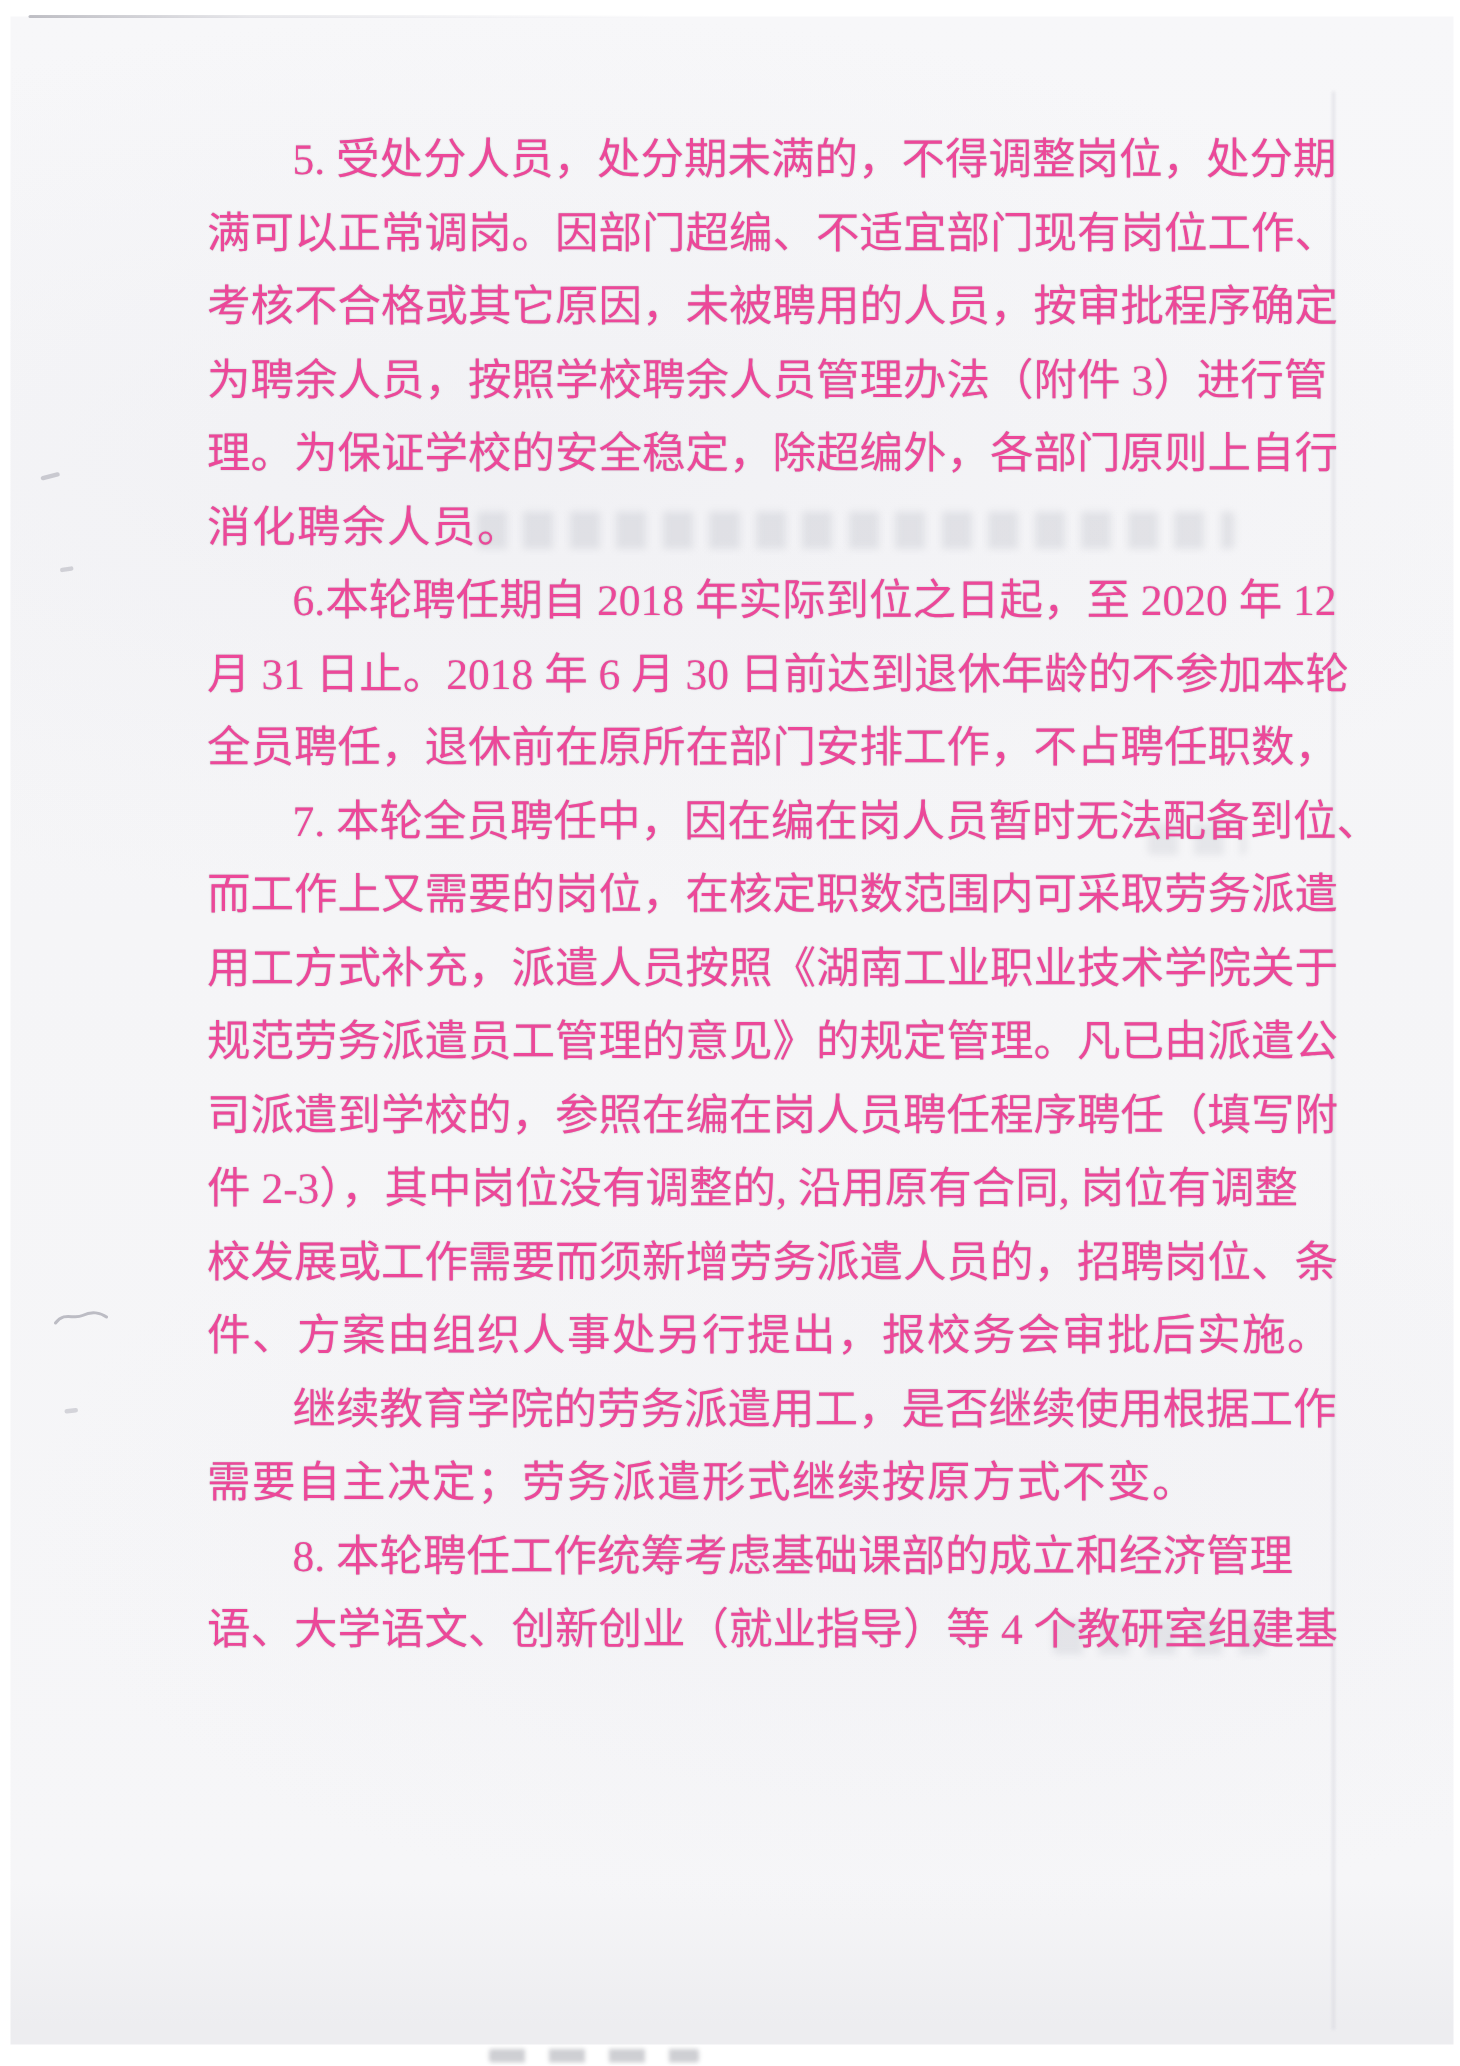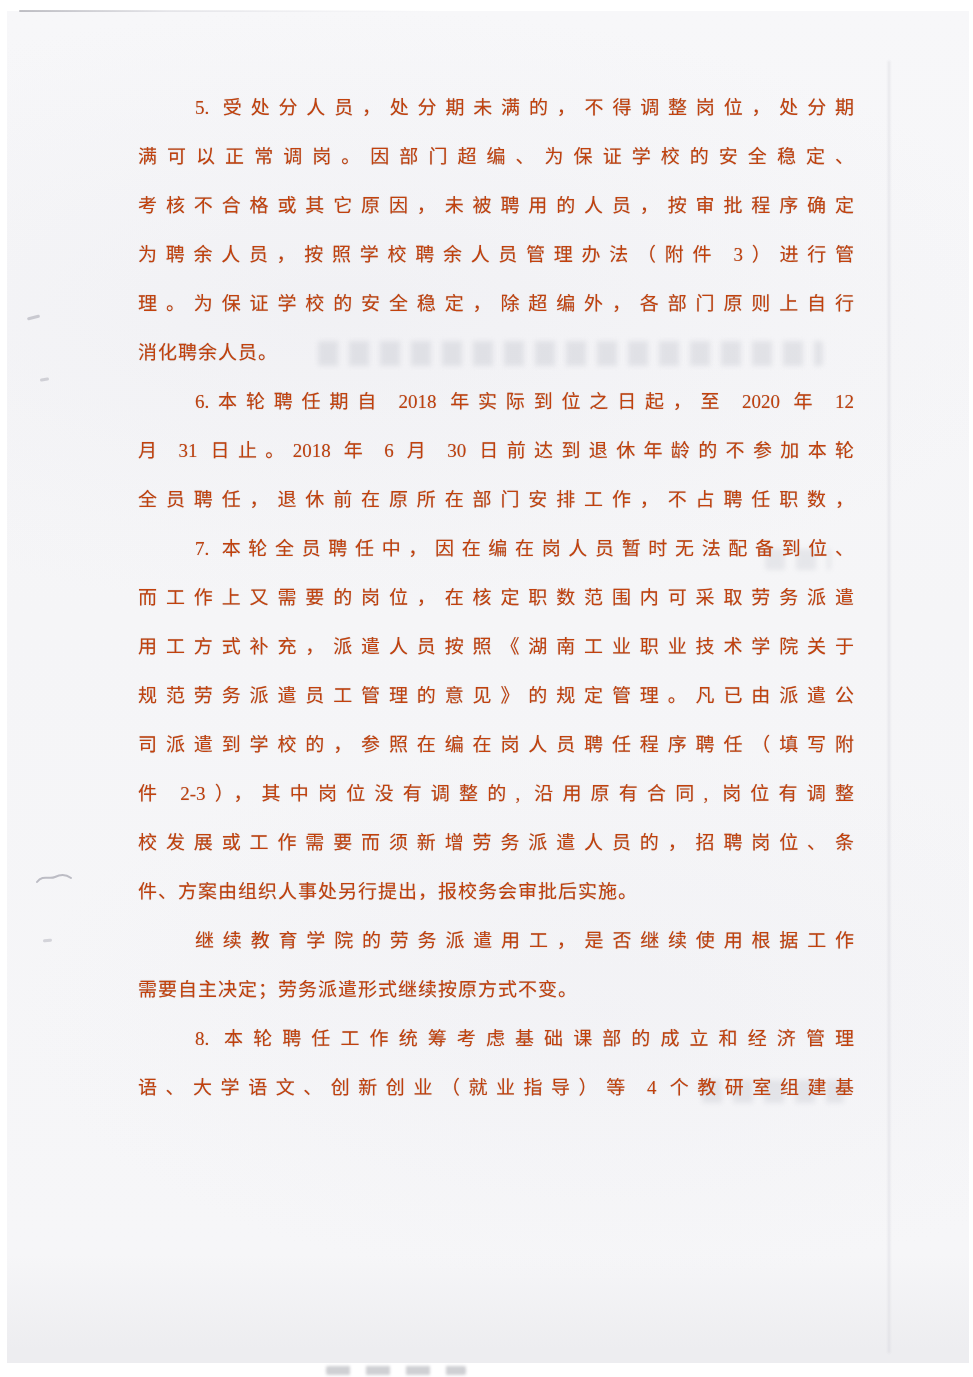--- a/index.html
+++ b/index.html
@@ -33,22 +33,22 @@
   
   .paper-crease {
     position: absolute; left: 881px; top: 50px; bottom: 10px; width: 2px;
     background: rgba(204,204,212,0.45);
     filter: blur(1px);
   }
   
   .text-block {
     position: absolute;
     left: 138px; top: 83px; width: 716px;
-    color: #c2410c;
-    font-size: 19px;
+    color: #ec4899;
+    font-size: 29px;
     text-shadow: 0 0 1px rgba(70,70,82,0.38);
   }
   .para { margin: 0; padding: 0; }
   .line {
     height: 49px;
     line-height: 49px;
     white-space: nowrap;
     text-align: justify;
     text-align-last: justify;
     width: 100%;
@@ -111,21 +111,21 @@
       <path d="M1,11 C7,3 13,9 19,6 S31,4 35,7" fill="none" stroke="#aeaeb8" stroke-width="2" stroke-linecap="round"></path>
     </svg>
   </div>
   <div class="margin-mark mark-4"></div>
 
   <div class="bottom-smudge"></div>
 
   <div class="text-block" id="text-block">
       <div class="para">
         <div class="line first">5. 受处分人员，处分期未满的，不得调整岗位，处分期</div>
-        <div class="line">满可以正常调岗。因部门超编、为保证学校的安全稳定、</div>
+        <div class="line">满可以正常调岗。因部门超编、不适宜部门现有岗位工作、</div>
         <div class="line">考核不合格或其它原因，未被聘用的人员，按审批程序确定</div>
         <div class="line">为聘余人员，按照学校聘余人员管理办法（附件 3）进行管</div>
         <div class="line">理。为保证学校的安全稳定，除超编外，各部门原则上自行</div>
         <div class="line flush">消化聘余人员。</div>
       </div>
       <div class="para">
         <div class="line first">6.本轮聘任期自 2018 年实际到位之日起，至 2020 年 12</div>
         <div class="line">月 31 日止。2018 年 6 月 30 日前达到退休年龄的不参加本轮</div>
         <div class="line">全员聘任，退休前在原所在部门安排工作，不占聘任职数，</div>
       </div>

